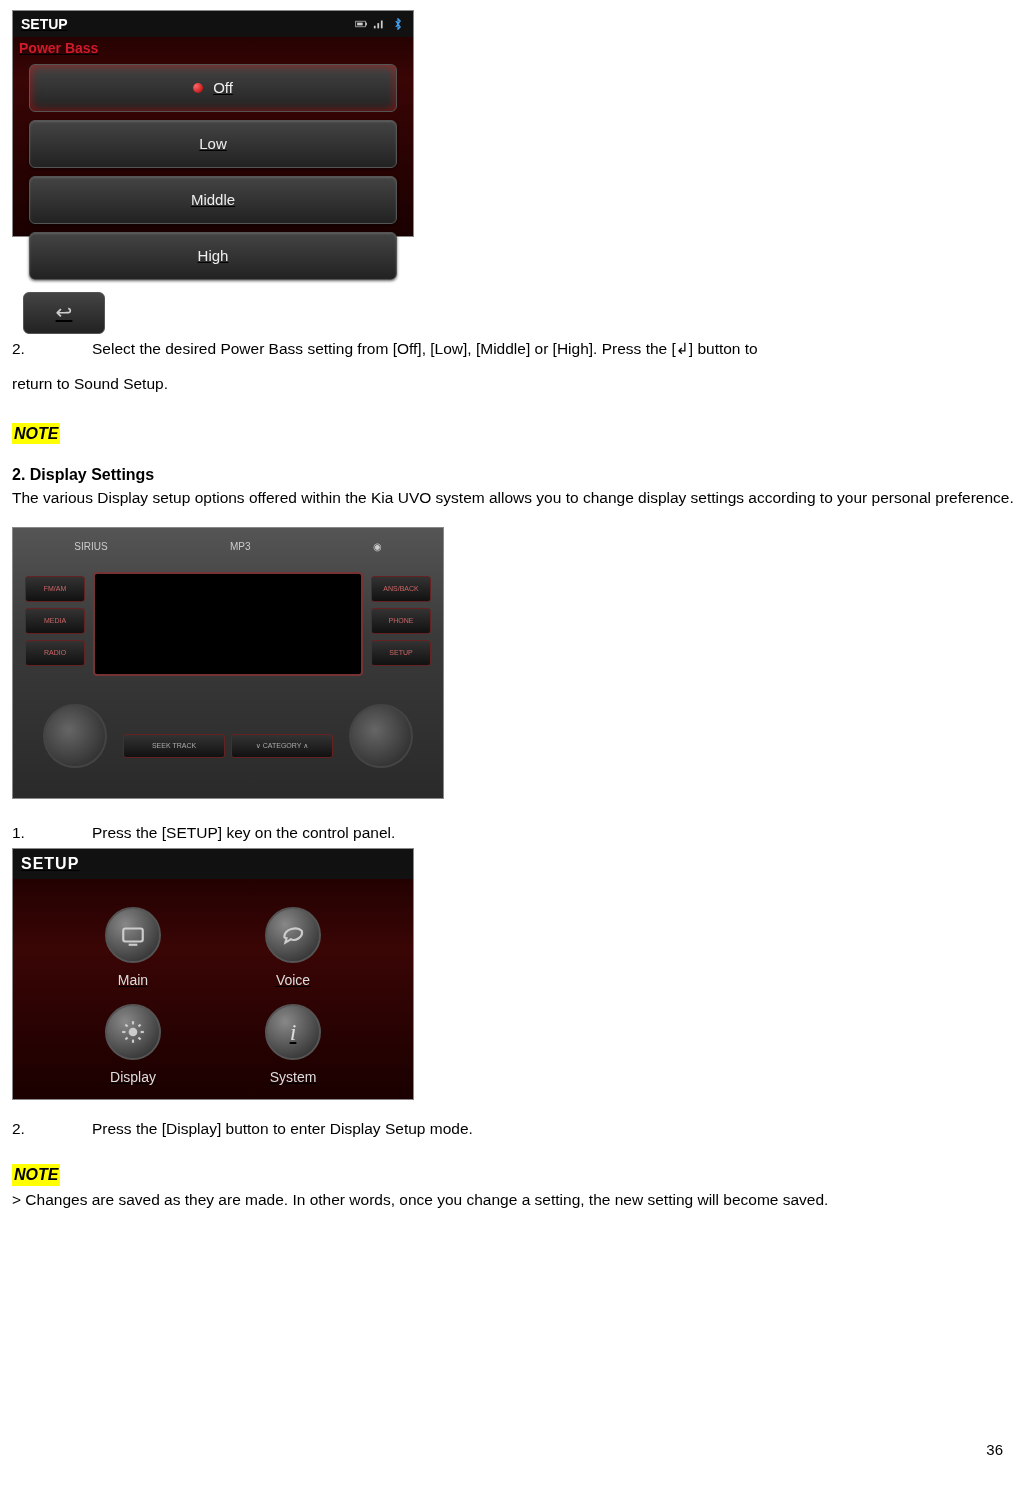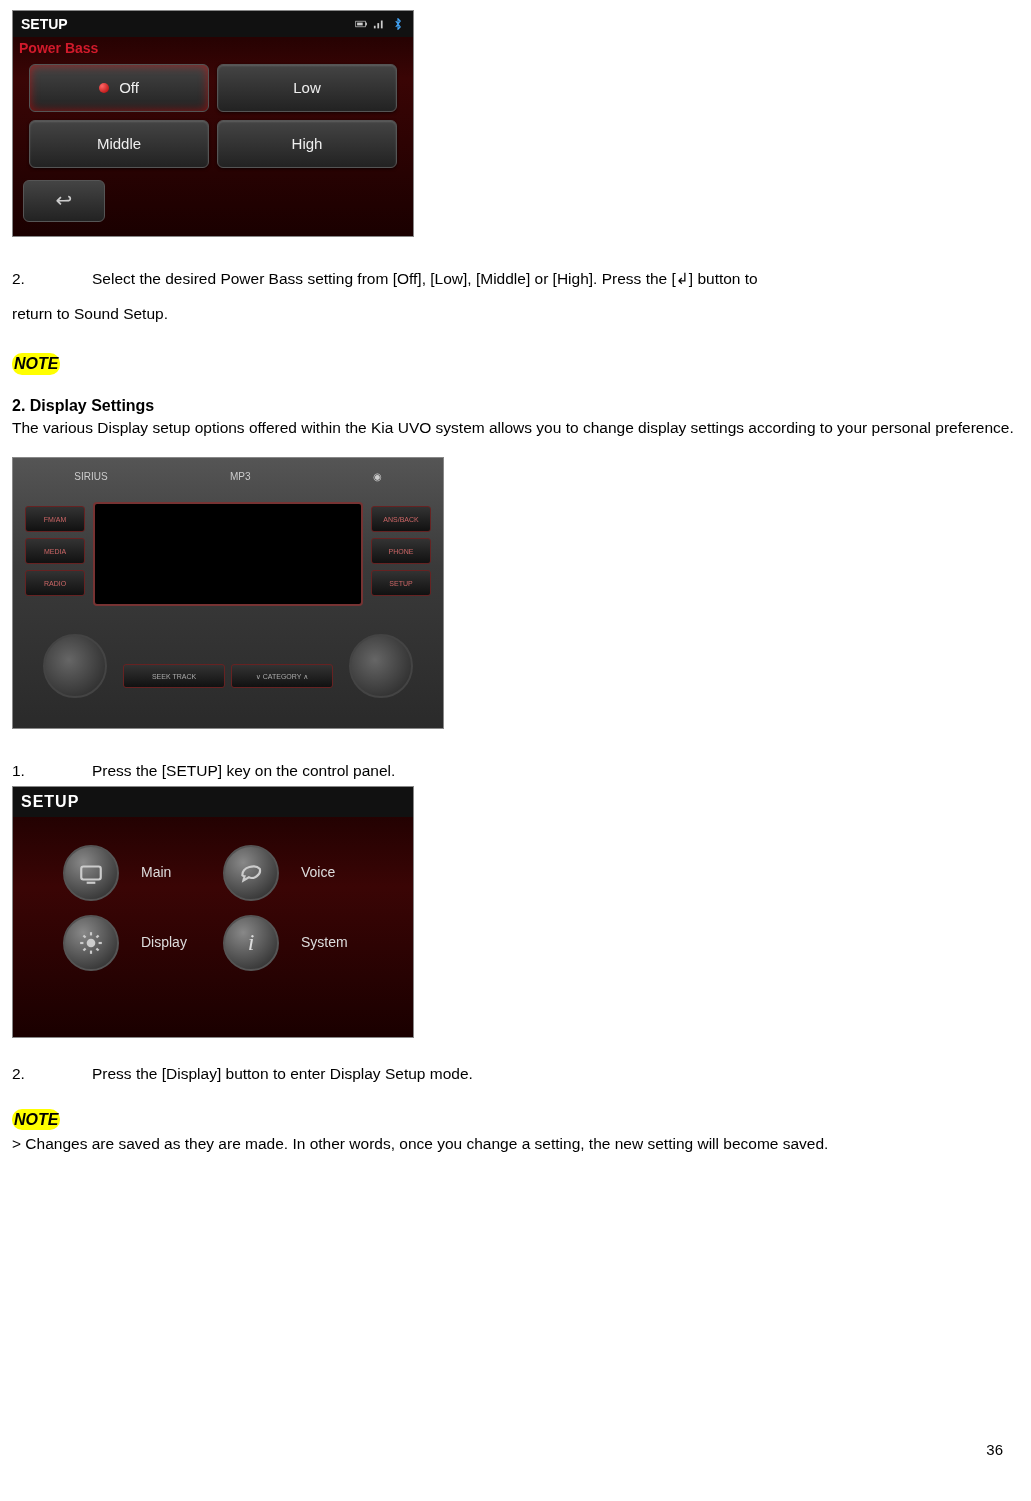--- a/index.html
+++ b/index.html
@@ -8,21 +8,22 @@
     color: #000;
     margin: 0;
     padding: 10px 12px 40px 12px;
     width: 1007px;
     line-height: 1.35;
   }
   .screenshot {
     display: inline-block;
     background: linear-gradient(to bottom, #1a0000 0%, #3a0505 30%, #1a0000 100%);
     border: 1px solid #888;
-    margin-bottom: 18px;
+    margin-bottom: 11px;
+    text-decoration: underline;
   }
   .ss1 {
     width: 400px;
     height: 225px;
     position: relative;
   }
   .status-bar {
     height: 26px;
     display: flex;
     align-items: center;
@@ -39,21 +40,21 @@
     align-items: center;
   }
   .sb-title {
     color: #d11a2b;
     font-size: 14px;
     padding: 2px 6px;
     font-weight: bold;
   }
   .btn-grid {
     display: grid;
-    grid-template-columns: 1fr 1fr;
+    grid-template-columns: 1fr;
     gap: 8px 8px;
     padding: 4px 16px;
   }
   .uvo-btn {
     height: 46px;
     background: linear-gradient(to bottom, #444, #222);
     border: 1px solid #555;
     border-radius: 6px;
     color: #eee;
     font-size: 15px;
@@ -169,25 +170,25 @@
   }
   .ss2 .status-bar { height: 30px; font-size: 16px; letter-spacing: 1px; justify-content: flex-start; }
   .ss2 .grid4 {
     display: grid;
     grid-template-columns: 1fr 1fr;
     gap: 14px 20px;
     padding: 28px 50px;
   }
   .ss2 .menu-item {
     display: flex;
-    flex-direction: row;
+    flex-direction: column;
     align-items: center;
     color: #ddd;
     font-size: 14px;
-    gap: 22px;
+    gap: 8px;
   }
   .ss2 .menu-icon {
     width: 52px;
     height: 52px;
     border-radius: 50%;
     background: radial-gradient(circle at 35% 30%, #888, #222);
     border: 2px solid #555;
     display: flex;
     align-items: center;
     justify-content: center;
@@ -207,21 +208,20 @@
     text-align: left;
   }
   .line-spaced { line-height: 2.0; }
   .note-label {
     background: #ffff00;
     font-weight: bold;
     font-style: italic;
     font-size: 16px;
     padding: 0 2px;
     display: inline-block;
-    border-radius: 10px;
   }
   .note-body {
     font-size: 15.5px;
     margin: 4px 0 16px 0;
     text-align: justify;
   }
   h2.sec {
     font-size: 16px;
     font-weight: bold;
     margin: 20px 0 2px 0;

